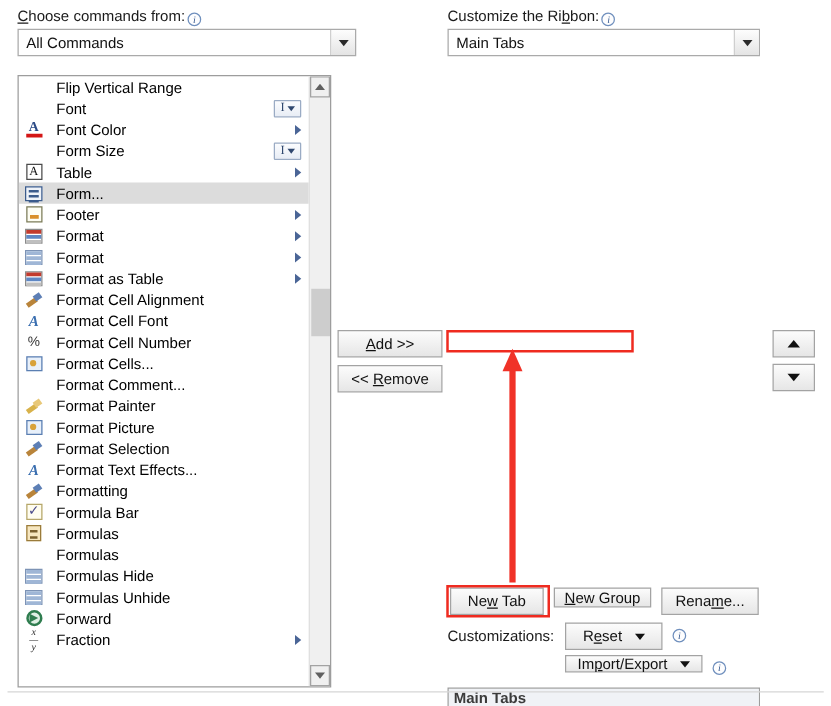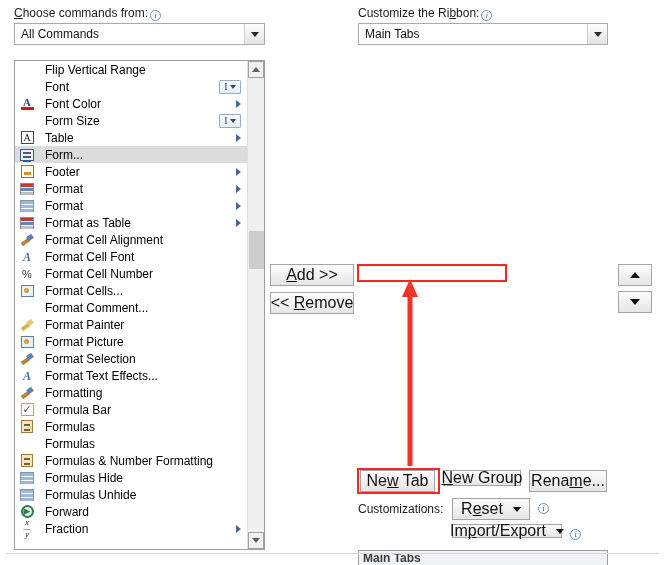--- a/index.html
+++ b/index.html
@@ -129,21 +129,21 @@
   }
 
   
   .redbox{position:absolute;border:2px solid #ef2b20;box-sizing:border-box;pointer-events:none;}
 
   
   .btn{
     box-sizing:border-box;
     border:1px solid #a3a3a3;
     background:linear-gradient(#fcfcfc,#e6e6e6);
-    font-size:16px;color:#111;
+    font-size:12px;color:#111;
     display:flex;align-items:center;justify-content:center;
     white-space:nowrap;
   }
   .btn u{text-decoration:underline;}
   #btn-add{left:270px;top:264px;width:84px;height:22px;position:absolute;}
   #btn-remove{left:270px;top:292px;width:84px;height:22px;position:absolute;}
 
   
   #btn-up{left:618px;top:264px;width:34px;height:22px;position:absolute;}
   #btn-down{left:618px;top:291px;width:34px;height:22px;position:absolute;}
@@ -168,21 +168,21 @@
   
   #red-arrow{position:absolute;left:0;top:0;width:665px;height:565px;pointer-events:none;}
 </style>
 </head>
 <body>
 
 <div class="panel toplabel" style="left:14px;top:6px;">
   <span><u>C</u>hoose commands from:</span><span class="info-icon">i</span>
 </div>
 
-<div class="panel combo" style="left:14px;top:23px;width:251px;">
+<div class="panel combo" style="left:14px;top:23px;width:271px;">
   <div class="val">All Commands</div>
   <div class="arrowbtn">
       <span class="chev"></span>
     </div>
 </div>
 
 <div class="panel listbox" id="left-list">
   <div class="cmd-rows" id="cmd-rows">
       <div class="cmd-row">
         <span class="cmd-ico">
@@ -384,29 +384,20 @@
             <i></i>
           </span>
         </span>
         <span class="cmd-label">Formulas</span>
       </div>
       <div class="cmd-row">
         <span class="cmd-ico">
           <span class="g" style="width: 13px; height: 13px;"></span>
         </span>
         <span class="cmd-label">Formulas</span>
-      </div>
-      <div class="cmd-row">
-        <span class="cmd-ico">
-          <span class="g g-clip">
-            <i></i>
-            <i></i>
-          </span>
-        </span>
-        <span class="cmd-label">Formulas &amp; Number Formatting</span>
       </div>
       <div class="cmd-row">
         <span class="cmd-ico">
           <span class="g g-tableblue">
             <i></i>
             <i></i>
             <i></i>
           </span>
         </span>
         <span class="cmd-label">Formulas Hide</span>

